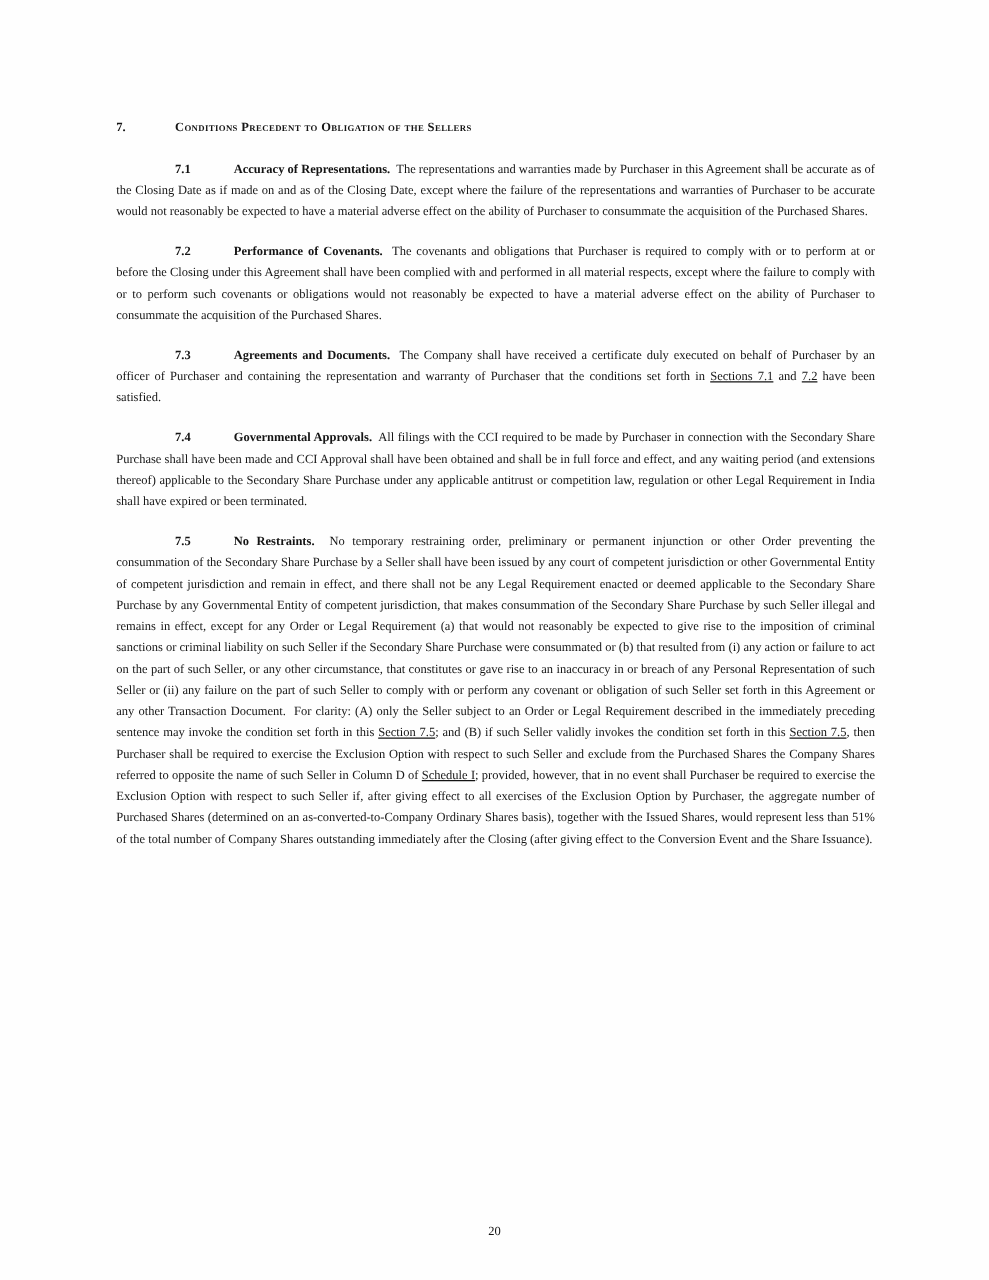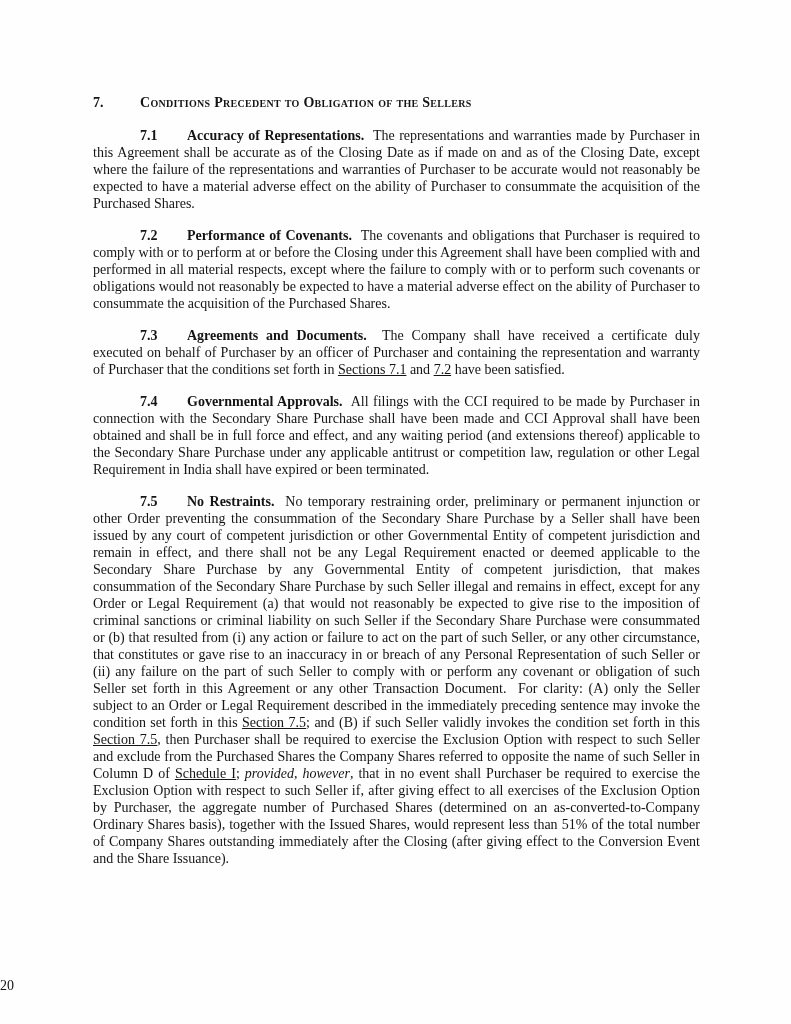--- a/index.html
+++ b/index.html
@@ -3,21 +3,21 @@
 <meta charset="utf-8">
 <style>
   html, body { margin: 0; padding: 0; background: #ffffff; }
   .page {
     position: relative;
     width: 791px;
     height: 1024px;
     background: #fefefe;
     color: #141414;
     font-family: "Liberation Serif", serif;
-    font-size: 14px;
+    font-size: 10px;
     line-height: 17px;
     overflow: hidden;
   }
   .content {
     position: absolute;
     left: 93px;
     top: 94px;
     width: 607px;
   }
   .heading {
@@ -35,27 +35,28 @@
     text-indent: 47px;
   }
   .para:last-child { margin-bottom: 0; }
   .num {
     display: inline-block;
     width: 47px;
     text-align: left;
     text-indent: 0;
   }
   .b { font-weight: bold; }
-  .i { font-style: italic; }
+  .i { }
   .u { text-decoration: underline; }
   .page-number {
     position: absolute;
     top: 977px;
     left: 0;
     width: 100%;
+    text-align: center;
   }
 </style>
 </head>
 <body>
 
 <div class="page">
   <div class="content">
 
     <div class="heading">
       <span class="num b">7.</span><span class="b sc">Conditions Precedent to Obligation of the Sellers</span>

